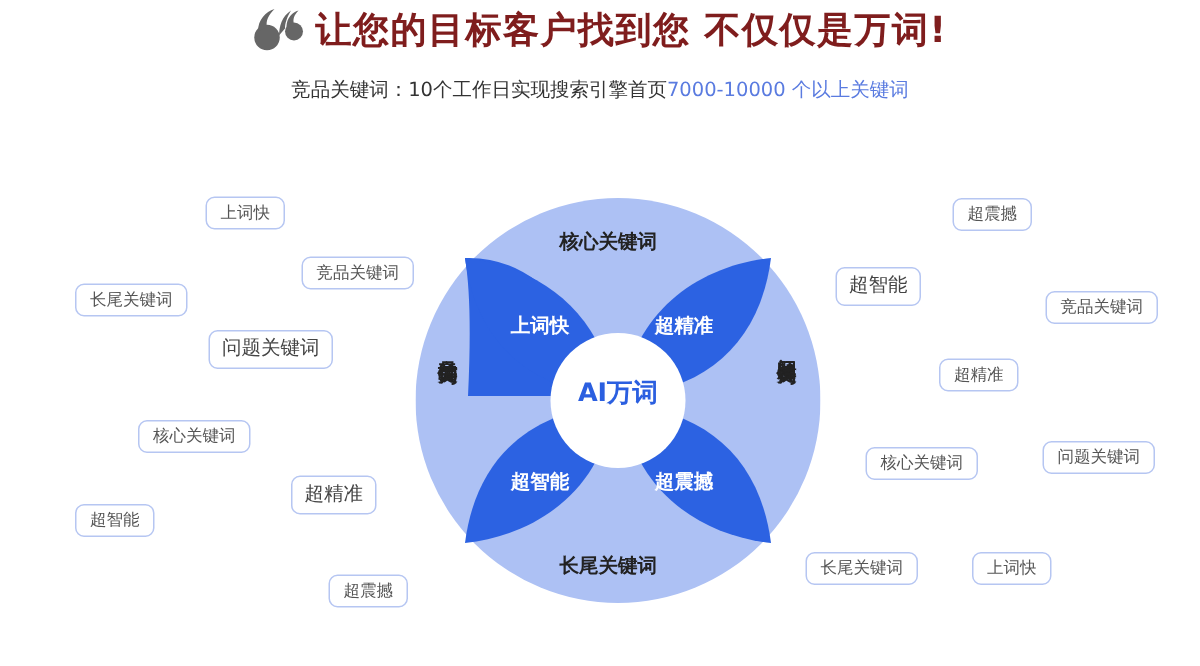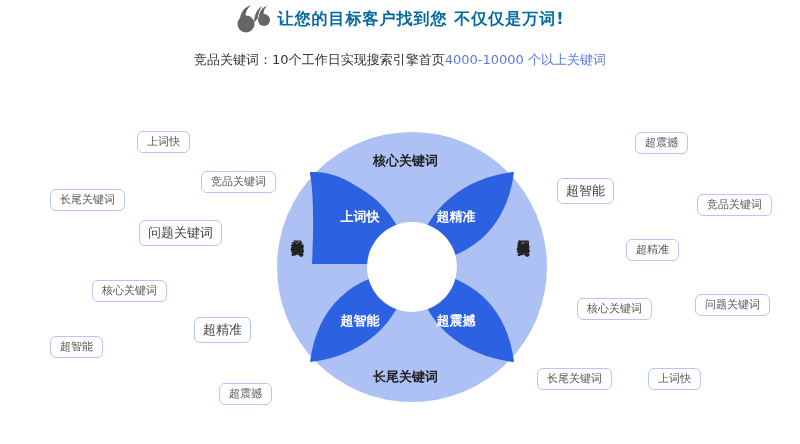--- a/index.html
+++ b/index.html
@@ -1,19 +1,19 @@
 <!DOCTYPE html>
 <html><head>
 <meta charset="utf-8">
 <style>
   html, body { margin:0; padding:0; }
   body { width:800px; height:444px; background:#ffffff; position:relative; overflow:hidden;
          font-family:"DejaVu Sans","Liberation Sans",sans-serif; }
   .title-row { position:absolute; top:4px; left:0; width:800px; text-align:center; }
-  .title { display:inline-flex; align-items:center; font-size:16px; font-weight:bold; color:#0369a1; letter-spacing:1px; }
+  .title { display:inline-flex; align-items:center; font-size:24px; font-weight:bold; color:#7f1d1d; letter-spacing:1px; }
   .quote-icon { width:38px; height:30px; margin-right:4px; }
   .subtitle { position:absolute; top:51px; left:0; width:800px; text-align:center; font-size:13px; color:#333; }
   .subtitle .hl { color:#5a7be0; }
   .diagram { position:absolute; left:277px; top:132px; width:270px; height:270px; }
   .diagram svg { position:absolute; left:0; top:0; }
   .ring-label { position:absolute; font-size:13px; font-weight:bold; color:#222; }
   .vert { writing-mode:vertical-rl; letter-spacing:1px; }
   .petal-label { position:absolute; font-size:13px; font-weight:bold; color:#fff; width:80px; text-align:center; }
   .center-label { position:absolute; left:95px; top:118px; width:80px; text-align:center; font-size:17px; font-weight:bold; color:#2b5fe0; }
   .tag { position:absolute; border:1.5px solid #b6c6f2; border-radius:6px; background:#fff; color:#555;
@@ -30,21 +30,21 @@
       <circle cx="10" cy="20" r="8.5" fill="#666"></circle>
       <path d="M4 16 C4 8 9 3 15 1 C11 5 9 9 10 13 Z" fill="#666"></path>
       <circle cx="28" cy="16" r="6" fill="#666"></circle>
       <path d="M23 13 C23 7 27 3 31 2 C28 5 27 8 28 11 Z" fill="#666"></path>
     </svg>
     <span>让您的目标客户找到您 不仅仅是万词!</span>
   </span>
 </div>
 
 <div class="subtitle">
-  <span>竞品关键词：10个工作日实现搜索引擎首页</span><span class="hl">4000-10000 个以上关键词</span>
+  <span>竞品关键词：10个工作日实现搜索引擎首页</span><span class="hl">7000-10000 个以上关键词</span>
 </div>
 
 <div class="diagram">
   <svg width="270" height="270" viewBox="0 0 270 270">
     <circle cx="135" cy="135" r="135" fill="#adc1f4"></circle>
 
     <g fill="#2c62e2">
 
       <path d="M33 40 Q95 38 132 132 L132 132 L35 132 Q38 70 33 40 Z" transform="translate(0,0)"></path>
       <path d="M33 40 C80 45 125 75 132 132 C75 128 40 95 33 40 Z"></path>
@@ -61,20 +61,21 @@
   <div class="ring-label" style="left:96px; top:20px;">核心关键词</div>
   <div class="ring-label" style="left:96px; top:236px;">长尾关键词</div>
   <div class="ring-label vert" style="left:11px; top:97px;">竞品关键词</div>
   <div class="ring-label vert" style="left:237px; top:97px;">问题关键词</div>
 
   <div class="petal-label" style="left:43px; top:76px;">上词快</div>
   <div class="petal-label" style="left:139px; top:76px;">超精准</div>
   <div class="petal-label" style="left:43px; top:180px;">超智能</div>
   <div class="petal-label" style="left:139px; top:180px;">超震撼</div>
 
+  <div class="center-label">AI万词</div>
 </div>
 
 <span class="tag" style="left:137px; top:131px;">上词快</span>
 <span class="tag" style="left:201px; top:171px;">竞品关键词</span>
 <span class="tag" style="left:50px; top:189px;">长尾关键词</span>
 <span class="tag big" style="left:139px; top:220px;">问题关键词</span>
 <span class="tag" style="left:92px; top:280px;">核心关键词</span>
 <span class="tag big" style="left:194px; top:317px;">超精准</span>
 <span class="tag" style="left:50px; top:336px;">超智能</span>
 <span class="tag" style="left:219px; top:383px;">超震撼</span>

